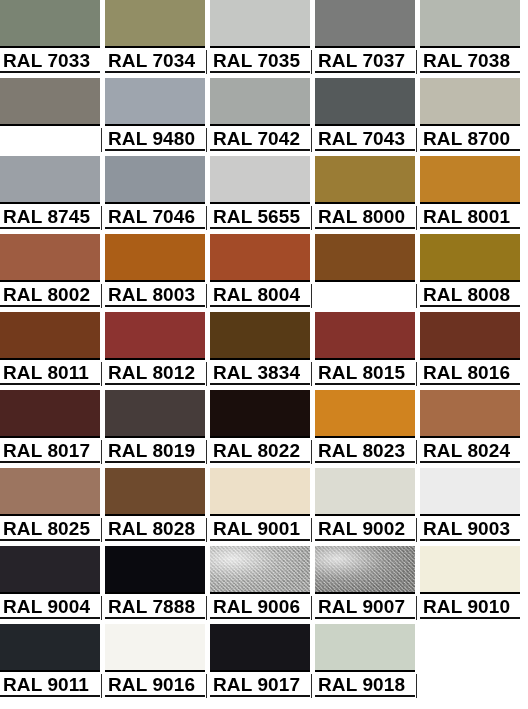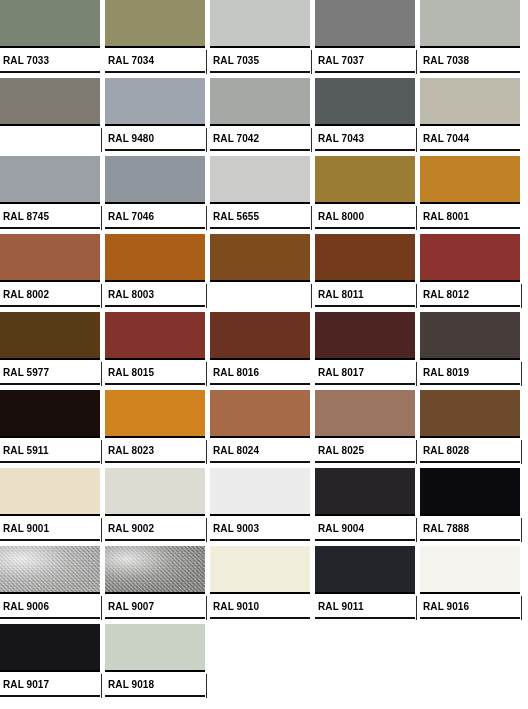--- a/index.html
+++ b/index.html
@@ -90,21 +90,21 @@
     width: 100px;
     height: 28px;
     background: #ffffff;
   }
 
   .label {
     position: absolute;
     left: 3px;
     top: 2px;
     font-family: "Liberation Sans", sans-serif;
-    font-size: 10px;
+    font-size: 19px;
     font-weight: bold;
     color: #000000;
     letter-spacing: 0.1px;
     white-space: nowrap;
     line-height: 17px;
   }
 
   
   .label-rule {
     position: absolute;
@@ -192,21 +192,21 @@
         <div class="swatch" style="background-color: rgb(85, 90, 91);"></div>
         <div class="label-wrap">
           <div class="label">RAL 7043</div>
           <div class="label-rule"></div>
         </div>
         <div class="divider"></div>
       </div>
       <div class="cell first">
         <div class="swatch" style="background-color: rgb(190, 187, 173);"></div>
         <div class="label-wrap">
-          <div class="label">RAL 7044</div>
+          <div class="label">RAL 8700</div>
           <div class="label-rule"></div>
         </div>
       </div>
       <div class="cell">
         <div class="swatch" style="background-color: rgb(155, 160, 166);"></div>
         <div class="label-wrap">
           <div class="label">RAL 8745</div>
           <div class="label-rule"></div>
         </div>
         <div class="divider"></div>
@@ -252,43 +252,58 @@
       </div>
       <div class="cell">
         <div class="swatch" style="background-color: rgb(171, 94, 23);"></div>
         <div class="label-wrap">
           <div class="label">RAL 8003</div>
           <div class="label-rule"></div>
         </div>
         <div class="divider"></div>
       </div>
       <div class="cell">
+        <div class="swatch" style="background-color: rgb(163, 75, 40);"></div>
+        <div class="label-wrap">
+          <div class="label">RAL 8004</div>
+          <div class="label-rule"></div>
+        </div>
+        <div class="divider"></div>
+      </div>
+      <div class="cell">
         <div class="swatch" style="background-color: rgb(126, 75, 30);"></div>
         <div class="divider"></div>
       </div>
+      <div class="cell first">
+        <div class="swatch" style="background-color: rgb(149, 118, 27);"></div>
+        <div class="label-wrap">
+          <div class="label">RAL 8008</div>
+          <div class="label-rule"></div>
+        </div>
+      </div>
       <div class="cell">
         <div class="swatch" style="background-color: rgb(115, 58, 28);"></div>
         <div class="label-wrap">
           <div class="label">RAL 8011</div>
           <div class="label-rule"></div>
         </div>
         <div class="divider"></div>
       </div>
       <div class="cell">
         <div class="swatch" style="background-color: rgb(140, 51, 48);"></div>
         <div class="label-wrap">
           <div class="label">RAL 8012</div>
           <div class="label-rule"></div>
         </div>
         <div class="divider"></div>
       </div>
       <div class="cell">
         <div class="swatch" style="background-color: rgb(87, 58, 22);"></div>
         <div class="label-wrap">
-          <div class="label">RAL 5977</div>
+          <div class="label">RAL 3834</div>
           <div class="label-rule"></div>
         </div>
         <div class="divider"></div>
       </div>
       <div class="cell">
         <div class="swatch" style="background-color: rgb(132, 50, 44);"></div>
         <div class="label-wrap">
           <div class="label">RAL 8015</div>
           <div class="label-rule"></div>
         </div>
@@ -313,21 +328,21 @@
         <div class="swatch" style="background-color: rgb(70, 60, 58);"></div>
         <div class="label-wrap">
           <div class="label">RAL 8019</div>
           <div class="label-rule"></div>
         </div>
         <div class="divider"></div>
       </div>
       <div class="cell">
         <div class="swatch" style="background-color: rgb(26, 14, 12);"></div>
         <div class="label-wrap">
-          <div class="label">RAL 5911</div>
+          <div class="label">RAL 8022</div>
           <div class="label-rule"></div>
         </div>
         <div class="divider"></div>
       </div>
       <div class="cell">
         <div class="swatch" style="background-color: rgb(208, 131, 31);"></div>
         <div class="label-wrap">
           <div class="label">RAL 8023</div>
           <div class="label-rule"></div>
         </div>

